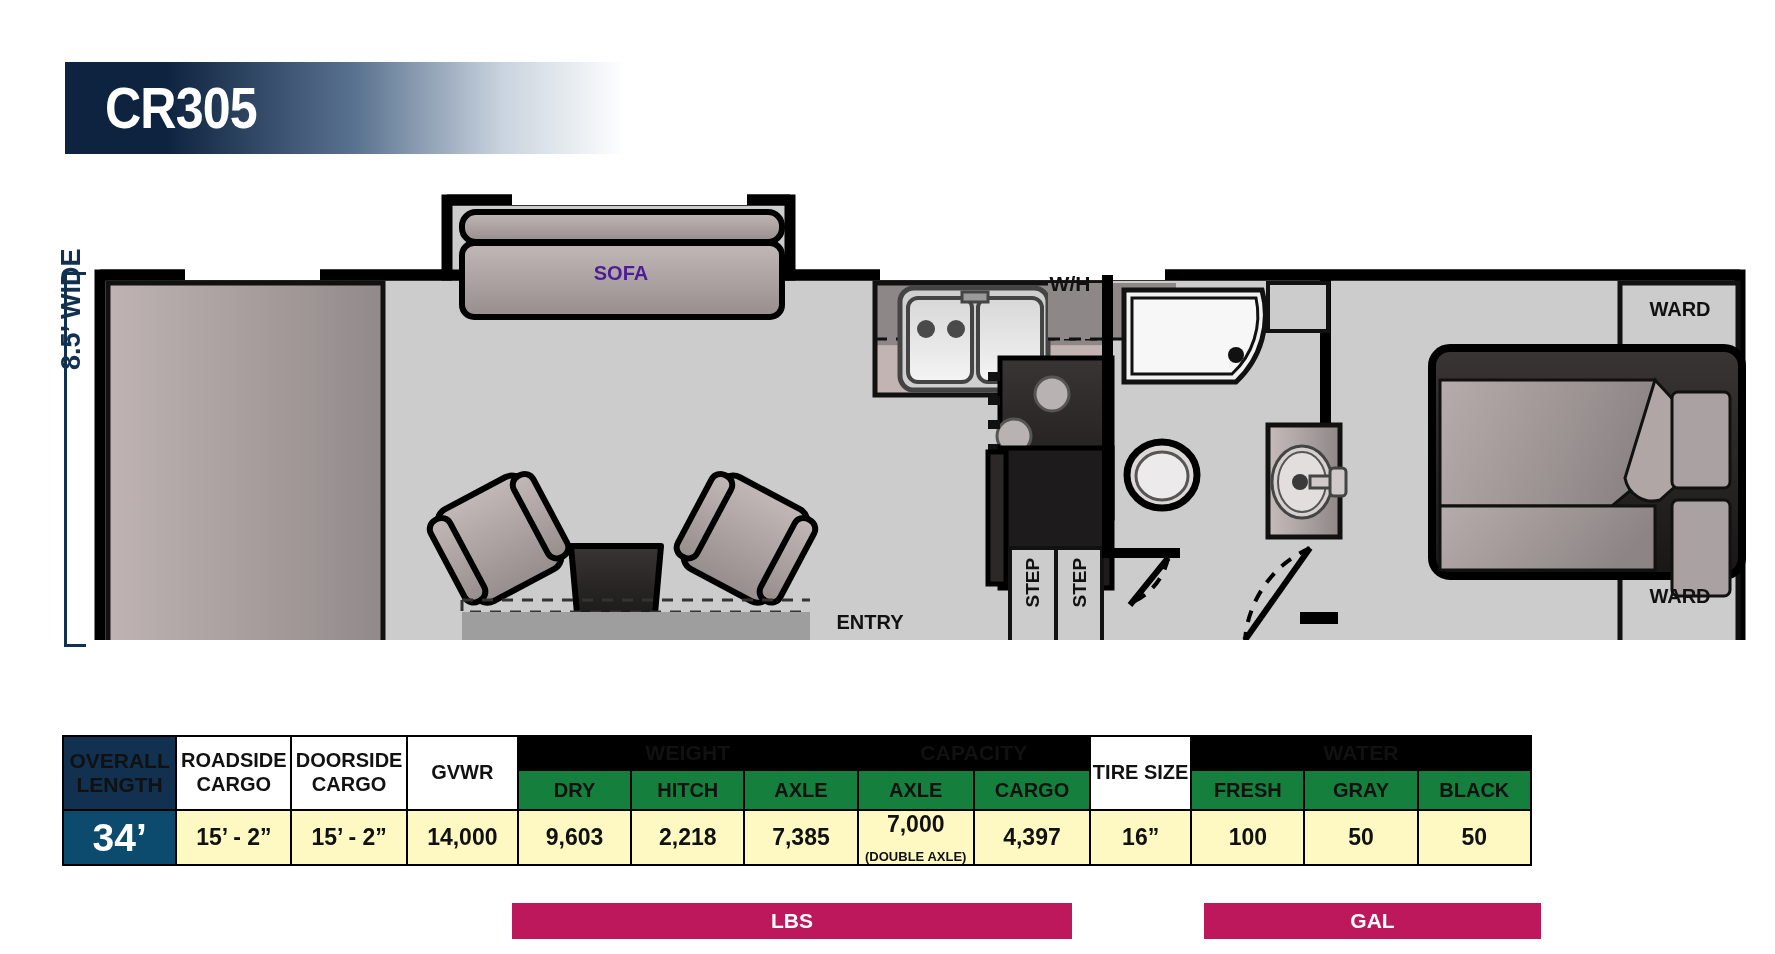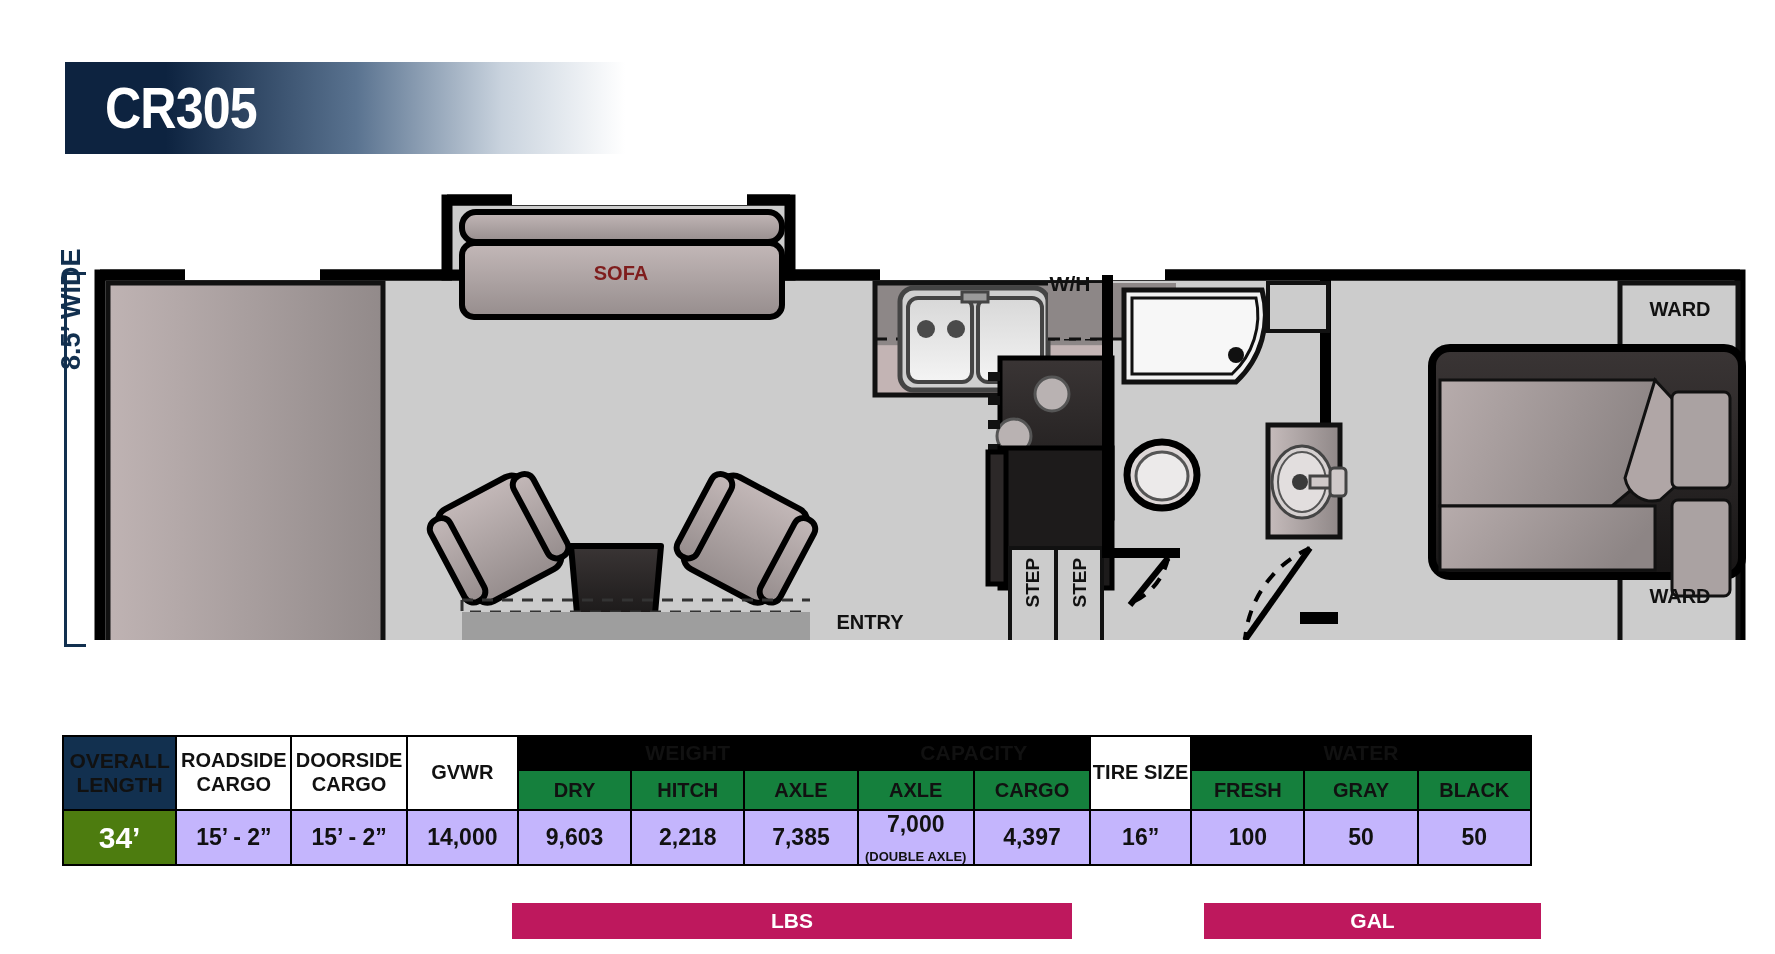--- a/index.html
+++ b/index.html
@@ -71,21 +71,21 @@
   .fp-label {
     position: absolute;
     font-weight: bold;
     font-family: "Liberation Sans", sans-serif;
     color: #111;
     white-space: pre-line;
     line-height: 1.12;
     text-align: center;
     pointer-events: none;
   }
-  .fp-label.white { color: #7f1d1d; }
+  .fp-label.white { color: #4c1d95; }
 
   
   #spec-table {
     position: absolute;
     left: 62px; top: 735px;
     width: 1470px;
   }
   table.spec {
     border-collapse: collapse;
     width: 1470px;
@@ -120,28 +120,28 @@
     line-height: 1.18;
   }
   th.navy {
     background: #12304f;
     color: #fff;
     font-size: 21px;
     line-height: 1.15;
     height: 74px;
   }
   td.val {
-    background: #c4b5fd;
+    background: #fef9c3;
     font-size: 23px;
     height: 54px;
   }
   td.val.navy {
-    background: #4d7c0f;
+    background: #0c4a6e;
     color: #fff;
-    font-size: 30px;
+    font-size: 39px;
   }
   td.val .sub-note {
     display: block;
     font-size: 13px;
     font-weight: bold;
     margin-top: 11px;
   }
   
   #unit-bars {
     position: absolute;

